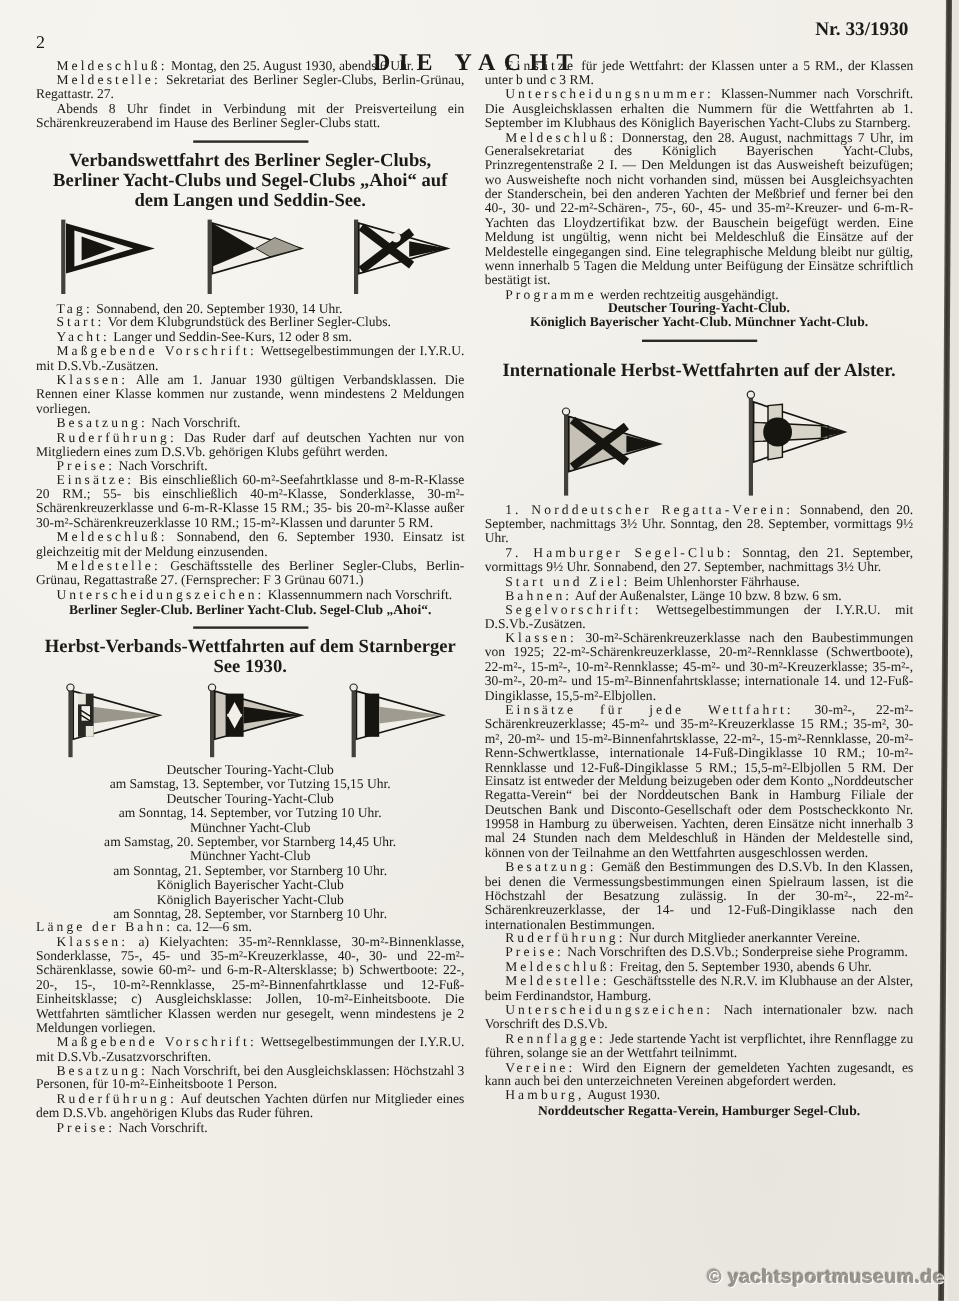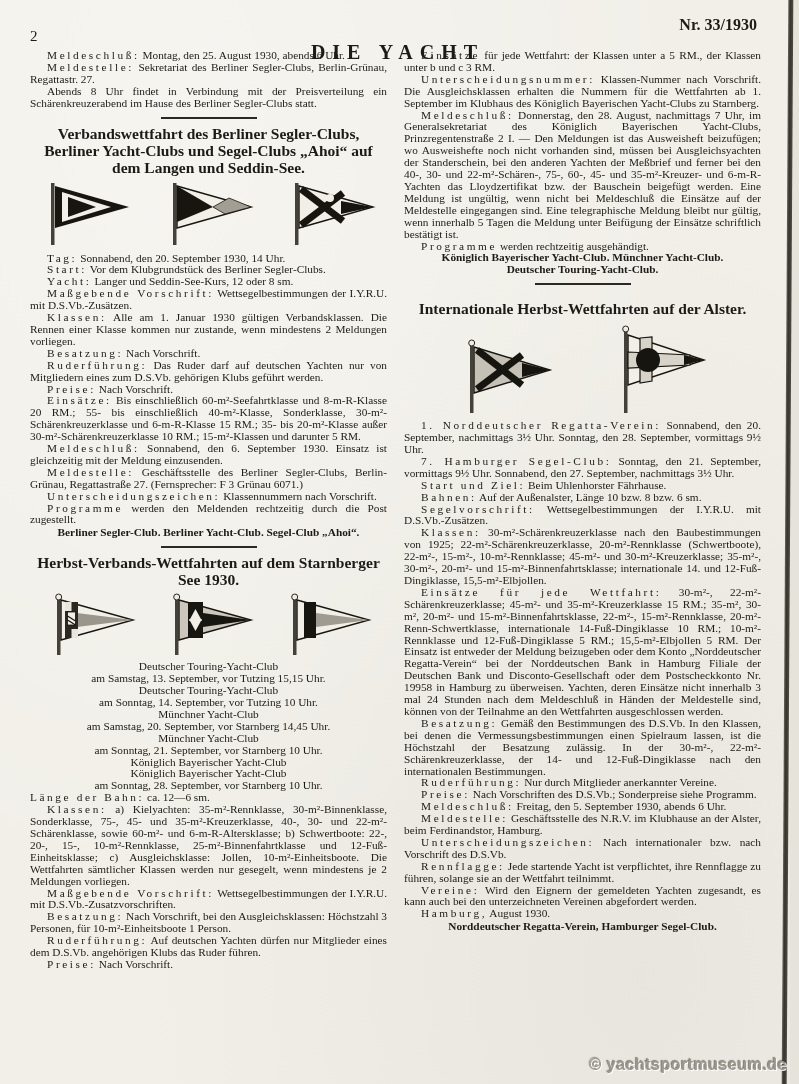--- a/index.html
+++ b/index.html
@@ -117,21 +117,20 @@
           <p class="para"><span class="sperr">Yacht:</span> Langer und Seddin-See-Kurs, 12 oder 8 sm.</p>
           <p class="para"><span class="sperr">Maßgebende Vorschrift:</span> Wettsegelbestimmungen der I.Y.R.U. mit D.S.Vb.-Zusätzen.</p>
           <p class="para"><span class="sperr">Klassen:</span> Alle am 1. Januar 1930 gültigen Verbandsklassen. Die Rennen einer Klasse kommen nur zustande, wenn mindestens 2 Meldungen vorliegen.</p>
           <p class="para"><span class="sperr">Besatzung:</span> Nach Vorschrift.</p>
           <p class="para"><span class="sperr">Ruderführung:</span> Das Ruder darf auf deutschen Yachten nur von Mitgliedern eines zum D.S.Vb. gehörigen Klubs geführt werden.</p>
           <p class="para"><span class="sperr">Preise:</span> Nach Vorschrift.</p>
           <p class="para"><span class="sperr">Einsätze:</span> Bis einschließlich 60-m²-Seefahrtklasse und 8-m-R-Klasse 20 RM.; 55- bis einschließlich 40-m²-Klasse, Sonderklasse, 30-m²-Schärenkreuzerklasse und 6-m-R-Klasse 15 RM.; 35- bis 20-m²-Klasse außer 30-m²-Schärenkreuzerklasse 10 RM.; 15-m²-Klassen und darunter 5 RM.</p>
           <p class="para"><span class="sperr">Meldeschluß:</span> Sonnabend, den 6. September 1930. Einsatz ist gleichzeitig mit der Meldung einzusenden.</p>
           <p class="para"><span class="sperr">Meldestelle:</span> Geschäftsstelle des Berliner Segler-Clubs, Berlin-Grünau, Regattastraße 27. (Fernsprecher: F 3 Grünau 6071.)</p>
           <p class="para"><span class="sperr">Unterscheidungszeichen:</span> Klassennummern nach Vorschrift.</p>
-          <p class="para"><span class="sperr">Programme</span> werden den Meldenden rechtzeitig durch die Post zugestellt.</p>
         </div>
       <p class="sig">Berliner Segler-Club. Berliner Yacht-Club. Segel-Club „Ahoi“.</p>
 
       <hr class="rule">
 
       <h2>Herbst-Verbands-Wettfahrten auf dem Starnberger See 1930.</h2>
 
       <div class="flags">
         <svg width="92" height="66" viewBox="0 0 92 66">
           <rect x="12" y="5" width="3.5" height="58" fill="#44413a"></rect>
@@ -185,22 +184,22 @@
         </div>
     </div>
 
     <div class="col">
       <div>
           <p class="para"><span class="sperr">Einsätze</span> für jede Wettfahrt: der Klassen unter a 5 RM., der Klassen unter b und c 3 RM.</p>
           <p class="para"><span class="sperr">Unterscheidungsnummer:</span> Klassen-Nummer nach Vorschrift. Die Ausgleichsklassen erhalten die Nummern für die Wettfahrten ab 1. September im Klubhaus des Königlich Bayerischen Yacht-Clubs zu Starnberg.</p>
           <p class="para"><span class="sperr">Meldeschluß:</span> Donnerstag, den 28. August, nachmittags 7 Uhr, im Generalsekretariat des Königlich Bayerischen Yacht-Clubs, Prinzregentenstraße 2 I. — Den Meldungen ist das Ausweisheft beizufügen; wo Ausweishefte noch nicht vorhanden sind, müssen bei Ausgleichsyachten der Standerschein, bei den anderen Yachten der Meßbrief und ferner bei den 40-, 30- und 22-m²-Schären-, 75-, 60-, 45- und 35-m²-Kreuzer- und 6-m-R-Yachten das Lloydzertifikat bzw. der Bauschein beigefügt werden. Eine Meldung ist ungültig, wenn nicht bei Meldeschluß die Einsätze auf der Meldestelle eingegangen sind. Eine telegraphische Meldung bleibt nur gültig, wenn innerhalb 5 Tagen die Meldung unter Beifügung der Einsätze schriftlich bestätigt ist.</p>
           <p class="para"><span class="sperr">Programme</span> werden rechtzeitig ausgehändigt.</p>
         </div>
+      <p class="sig-tight">Deutscher Touring-Yacht-Club.</p>
       <p class="sig-tight">Königlich Bayerischer Yacht-Club.  Münchner Yacht-Club.</p>
-      <p class="sig-tight">Deutscher Touring-Yacht-Club.</p>
 
       <hr class="rule">
       <div class="spacer4"></div>
 
       <h2>Internationale Herbst-Wettfahrten auf der Alster.</h2>
       <div class="spacer2"></div>
 
       <div class="flags" style="gap:54px;">
         <svg width="100" height="82" viewBox="0 0 100 82">
           <rect x="14" y="8" width="3.5" height="70" fill="#44413a"></rect>

